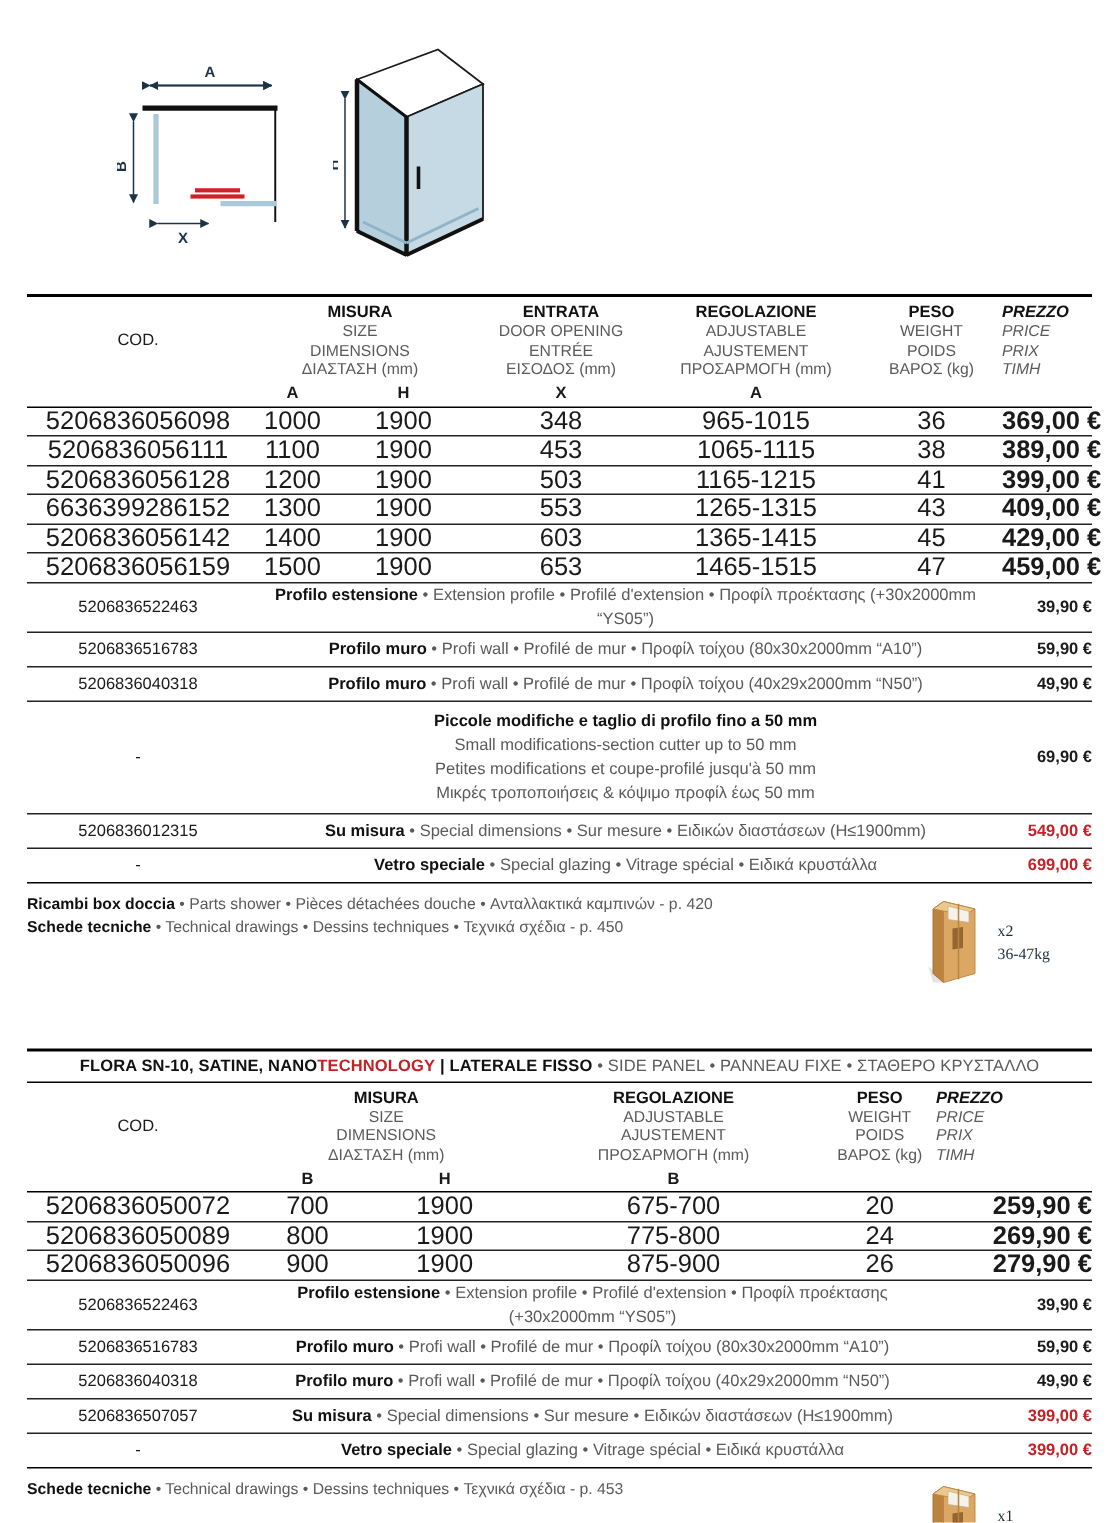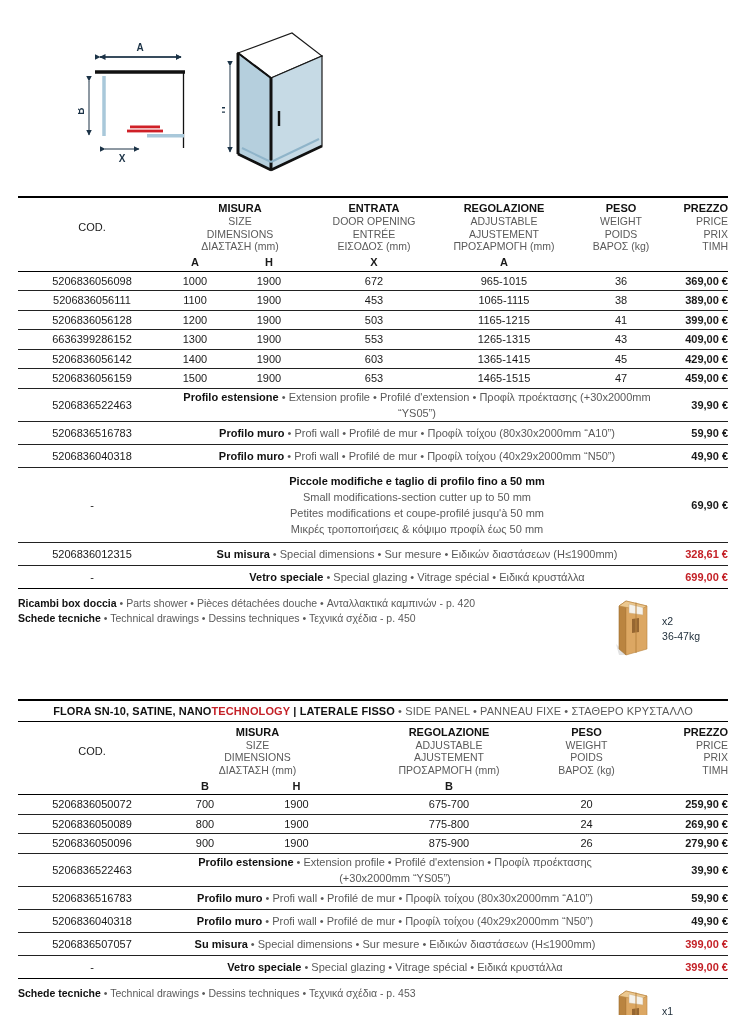--- a/index.html
+++ b/index.html
@@ -15,23 +15,23 @@
 
   .content { margin:0 18px; width:710px; }
 
   
   .tbl { border-top:2.5px solid #000; }
   .thead { display:flex; padding:4px 0 1px 0; }
   .hcell .h1 { font-weight:bold; font-size:11px; line-height:13px; color:#111; }
   .hcell .h2 { font-size:10.5px; line-height:12.5px; color:#5a5a5a; }
   .hcell { text-align:center; }
   .hcod { display:flex; align-items:center; justify-content:center; font-weight:normal; font-size:11px; }
-  .hprice { text-align:right; }
+  .hprice { text-align:left;font-style:italic; }
   .subhead { display:flex; height:18px; align-items:center; border-bottom:1.5px solid #000; font-weight:bold; font-size:11px; }
-  .drow { display:flex; height:19.5px; align-items:center; border-bottom:1px solid #222; font-size:11px; }
+  .drow { display:flex; height:19.5px; align-items:center; border-bottom:1px solid #222; font-size:17px; }
   .arow { display:flex; min-height:23px; align-items:center; border-bottom:1px solid #222; font-size:11px; }
   .mrow { display:flex; align-items:center; border-bottom:1px solid #222; padding:5px 0; font-size:11px; }
   .last { border-bottom:1.5px solid #000 !important; }
   .c { text-align:center; }
   .price { text-align:right; font-weight:bold; white-space:nowrap; }
   .price.red { color:#c42127; }
   .b { font-weight:bold; color:#111; }
   .g { color:#5a5a5a; }
   .desc { text-align:center; line-height:16px; }
 
@@ -40,21 +40,21 @@
   .c-reg{width:140px;} .c-peso{width:94px;} .c-price{width:60px;}
   .c-misura{width:148px;} .c-desc{width:502px;}
 
   
   .d-cod{width:148px;} .d-b{width:78px;} .d-h{width:105px;} .d-reg{width:200px;}
   .d-peso{width:75px;} .d-price{width:104px;}
   .d-misura{width:183px;} .d-desc{width:458px;}
 
   .tfooter { display:flex; justify-content:space-between; padding-top:7px; height:90px; }
   .fnotes .fline { font-size:10.5px; line-height:15px; }
-  .fpack { display:flex; align-items:flex-start; gap:10px; padding-right:28px; padding-top:2px; }
+  .fpack { display:flex; align-items:flex-start; gap:10px; padding-right:28px; padding-top:2px;font-family:Liberation Serif, serif; }
   .plabels { font-size:10.5px; line-height:15px; color:#1d2c38; padding-top:16px; }
 
   .title-row { border-top:2.5px solid #000; border-bottom:1.5px solid #000; height:23px;
     display:flex; align-items:center; justify-content:center; font-size:11px; letter-spacing:.1px;margin-top:20px; }
   .title-row .t-b { font-weight:bold; color:#111; white-space:pre; }
   .title-row .t-r { font-weight:bold; color:#c42127; white-space:pre; }
   .title-row .t-g { color:#5a5a5a; white-space:pre; }
 
   .dim-label { font-weight:bold; font-size:10px; fill:#1c3347; }
 </style>
@@ -155,21 +155,21 @@
       <div class="c c-a">A</div>
       <div class="c c-h">H</div>
       <div class="c c-x">X</div>
       <div class="c c-reg">A</div>
     </div>
 
     <div class="drow">
       <div class="c c-cod">5206836056098</div>
       <div class="c c-a">1000</div>
       <div class="c c-h">1900</div>
-      <div class="c c-x">672</div>
+      <div class="c c-x">348</div>
       <div class="c c-reg">965-1015</div>
       <div class="c c-peso">36</div>
       <div class="price c-price">369,00 €</div>
     </div>
     <div class="drow">
       <div class="c c-cod">5206836056111</div>
       <div class="c c-a">1100</div>
       <div class="c c-h">1900</div>
       <div class="c c-x">453</div>
       <div class="c c-reg">1065-1115</div>
@@ -236,21 +236,21 @@
         <div class="g">Small modifications-section cutter up to 50 mm</div>
         <div class="g">Petites modifications et coupe-profilé jusqu'à 50 mm</div>
         <div class="g">Μικρές τροποποιήσεις &amp; κόψιμο προφίλ έως 50 mm</div>
       </div>
       <div class="price c-price">69,90 €</div>
     </div>
 
     <div class="arow">
       <div class="c c-cod">5206836012315</div>
       <div class="desc c-desc"><span class="b">Su misura</span><span class="g"> • Special dimensions • Sur mesure • Ειδικών διαστάσεων (H≤1900mm)</span></div>
-      <div class="price red c-price">328,61 €</div>
+      <div class="price red c-price">549,00 €</div>
     </div>
     <div class="arow last">
       <div class="c c-cod">-</div>
       <div class="desc c-desc"><span class="b">Vetro speciale</span><span class="g"> • Special glazing • Vitrage spécial • Ειδικά κρυστάλλα</span></div>
       <div class="price red c-price">699,00 €</div>
     </div>
   </div>
 
   <div class="tfooter">
     <div class="fnotes">

